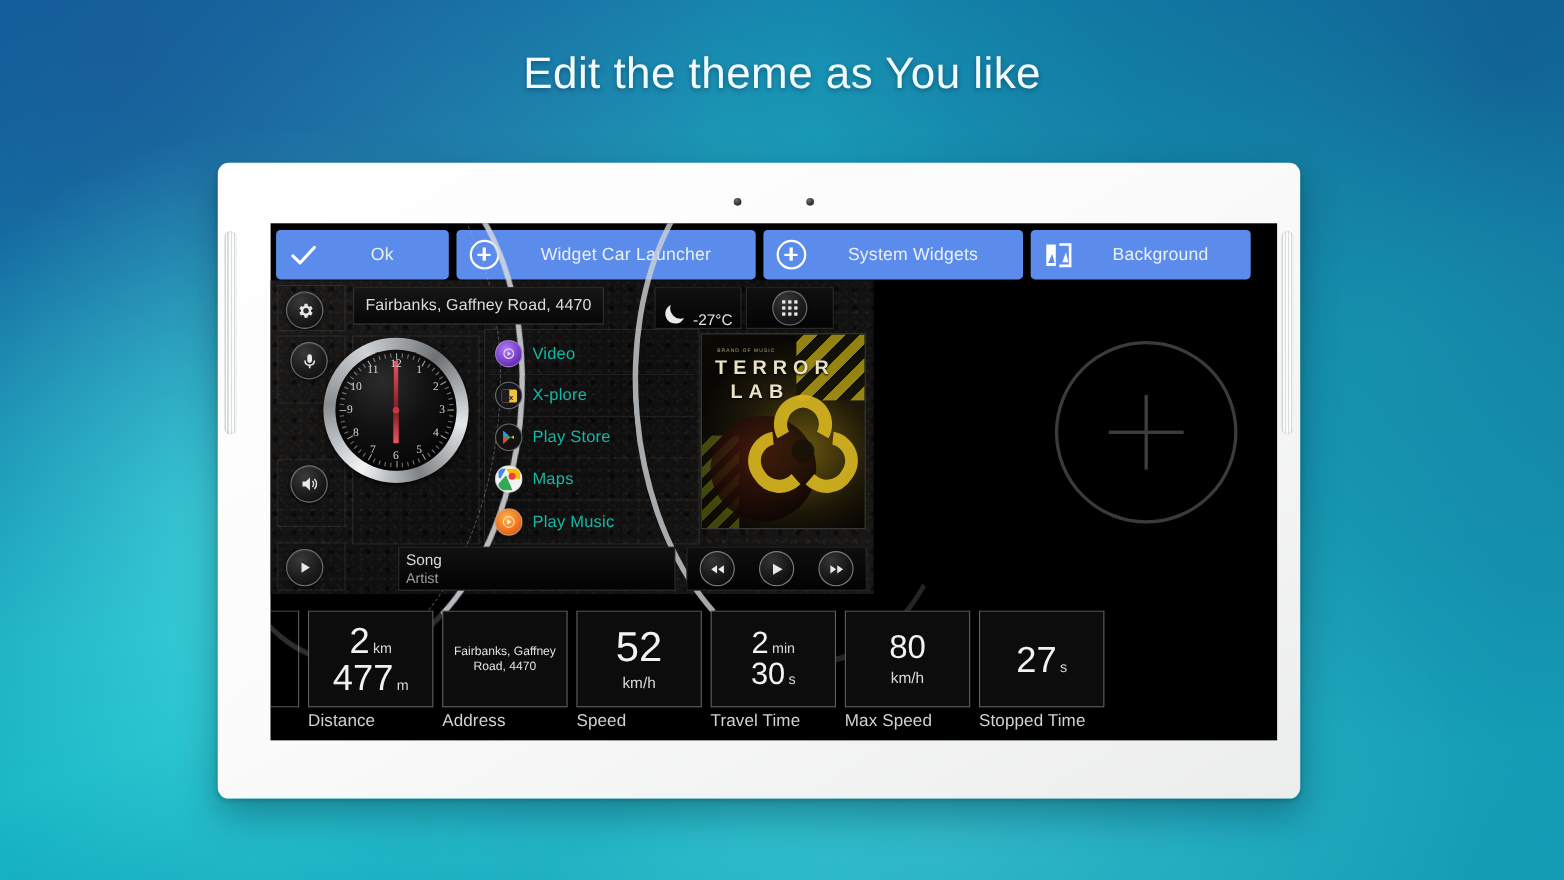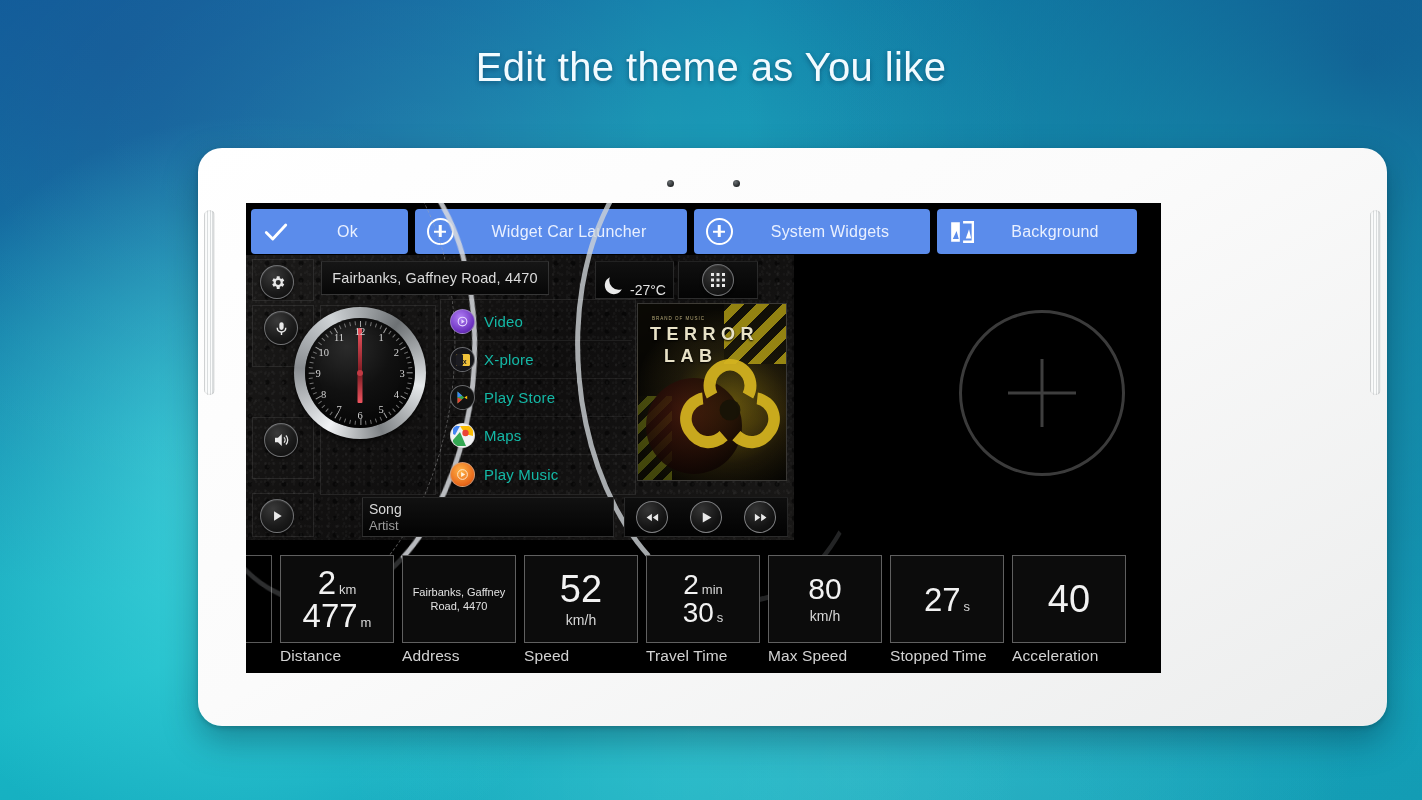--- a/index.html
+++ b/index.html
@@ -36,23 +36,23 @@
     text-align:center;
     font-size:40px; font-weight:300; letter-spacing:0.4px;
     color:#f2fbff;
     text-shadow:0 2px 5px rgba(0,40,70,0.45);
     z-index:5;
   }
 
   
   #tablet {
     position:absolute; left:198px; top:148px;
-    width:1189px; height:578px;
+    width:984px; height:578px;
     background:linear-gradient(150deg,#ffffff 0%,#fbfbfb 45%,#eceded 100%);
-    border-radius:24px;
+    border-radius:10px;
     box-shadow:0 14px 34px rgba(0,30,50,0.35), 0 2px 5px rgba(0,0,0,0.18);
     z-index:6;
   }
   .grille {
     position:absolute; top:62px; width:11px; height:185px;
     border-radius:6px;
     background:
       repeating-linear-gradient(90deg,#d9dcdd 0 1.4px,#fbfcfc 1.4px 2.8px),
       repeating-linear-gradient(0deg,#d2d5d6 0 1.4px,#fafbfb 1.4px 2.8px);
     box-shadow:inset 0 0 2px rgba(0,0,0,0.22);
@@ -715,23 +715,17 @@
         <div class="stat">
           <div class="box">
             <div class="rowline">
               <span class="v-big">27</span>
               <span class="v-unit">s</span>
             </div>
           </div>
           <div class="cap">Stopped Time</div>
         </div>
 
-        <div class="stat">
-          <div class="box">
-            <span class="v-big" style="font-size:38px;">40</span>
-          </div>
-          <div class="cap">Acceleration</div>
-        </div>
       </div>
 
     </div>
   </div>
 </div>
 
 </body></html>

